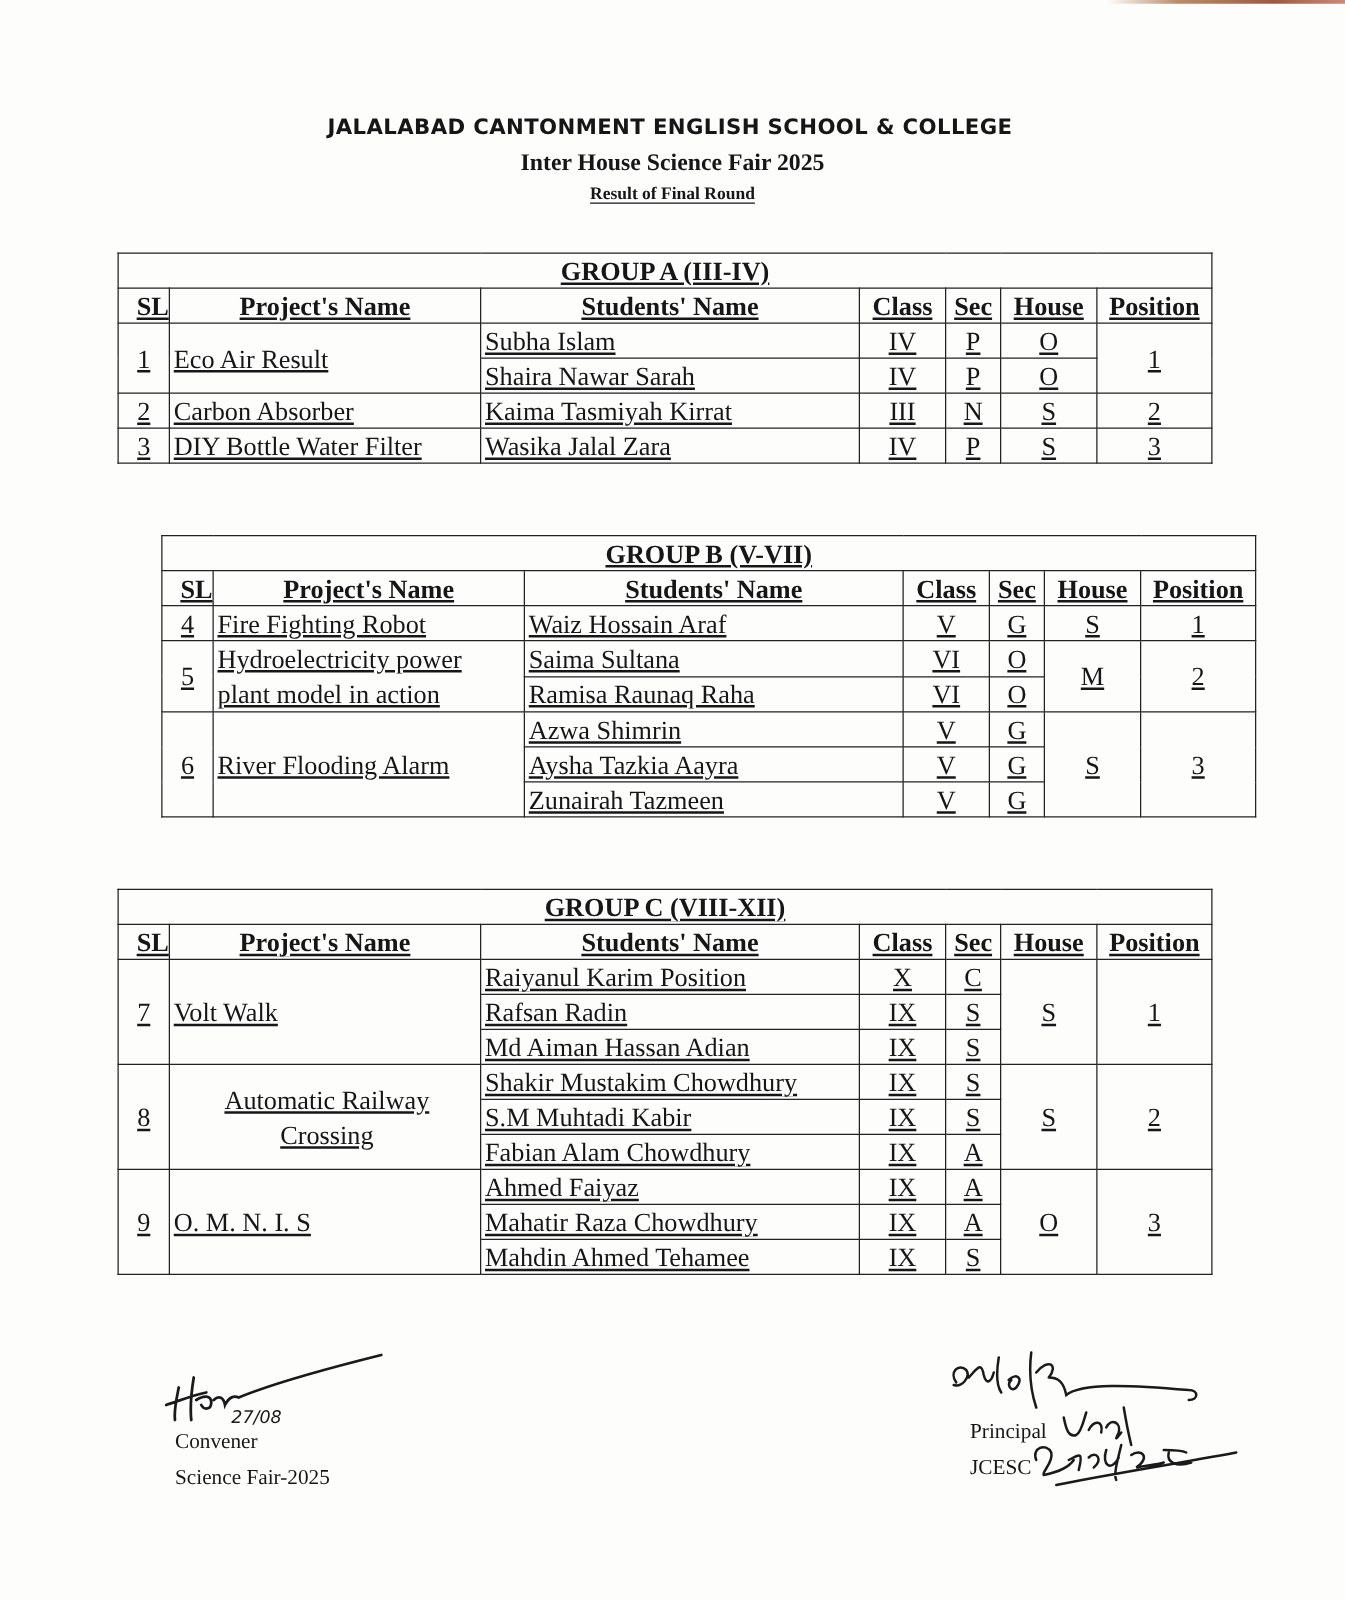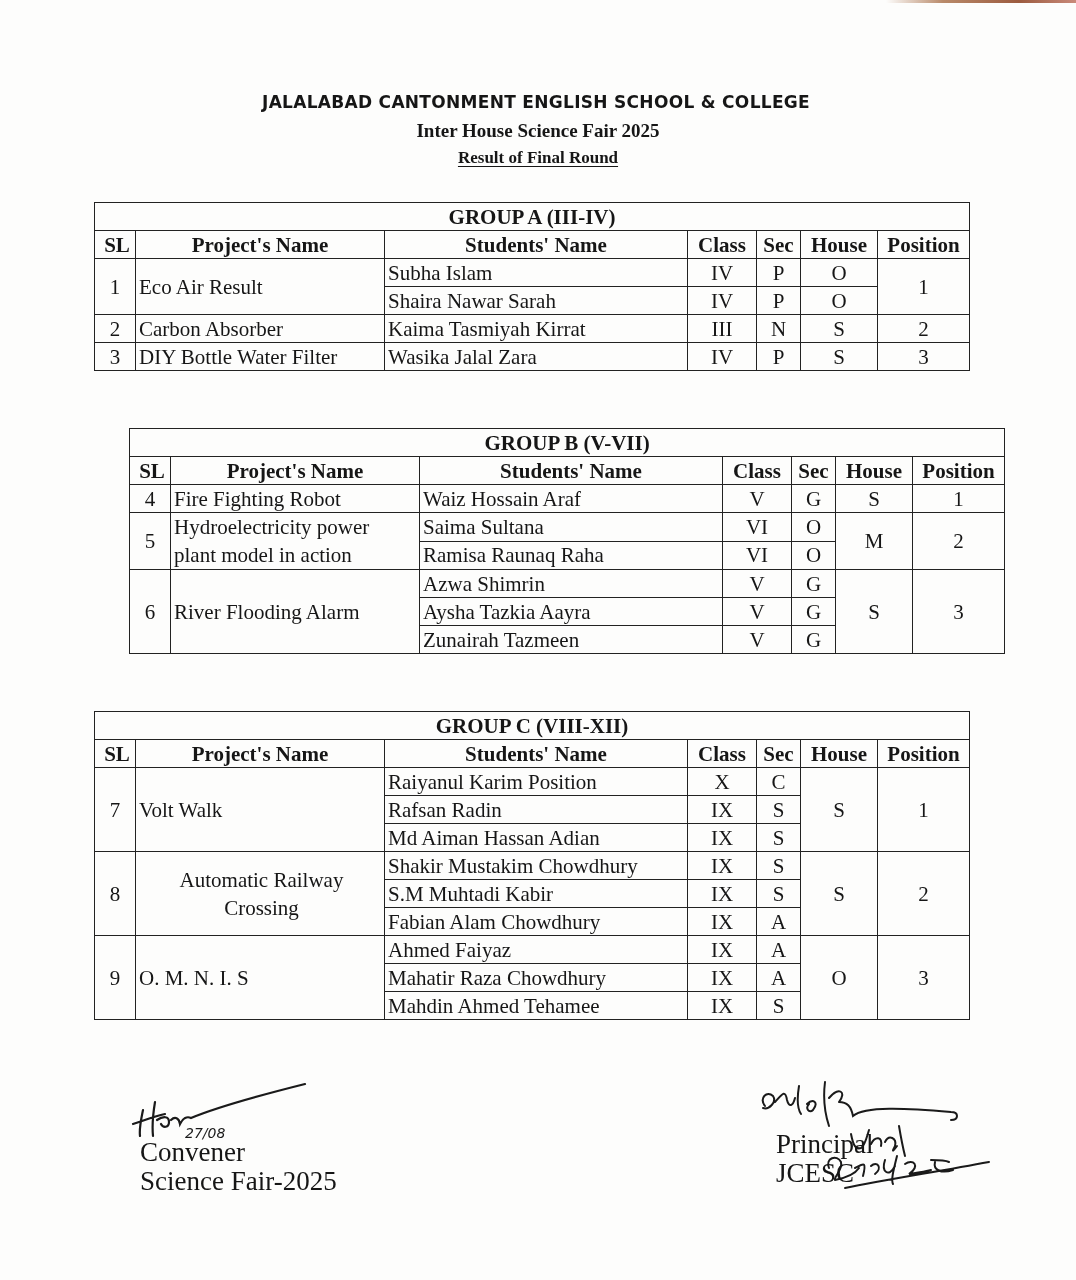--- a/index.html
+++ b/index.html
@@ -6,39 +6,39 @@
   body {
     width:1076px; height:1280px; background:#fdfdfc; position:relative; overflow:hidden;
     font-family:"Liberation Serif", "DejaVu Serif", serif; color:#161616;
   }
   .topline { position:absolute; right:0; top:0; width:190px; height:3px;
     background:linear-gradient(90deg, rgba(255,255,255,0), #b98a6a 30%, #9c5b3f 70%, #c98a7a); }
   .header { position:absolute; left:0; width:1076px; text-align:center; }
   .school { top:92px; font-family:"DejaVu Sans", sans-serif; font-weight:bold; font-size:17px;
     letter-spacing:0.3px; left:-2px; }
   .fair { top:120px; font-weight:bold; font-size:19px; }
-  .round { top:148px; font-weight:bold; font-size:17px; }
+  .round { top:148px; font-weight:bold; font-size:14px; }
   .round span { text-decoration:underline; text-underline-offset:3px; }
 
-  table.grp { position:absolute; left:94px; width:762px; border-collapse:collapse; table-layout:fixed; }
+  table.grp { position:absolute; left:94px; width:762px; border-collapse:collapse; table-layout:fixed;text-decoration:underline; }
   table.grp td, table.grp th { border:1.5px solid #222; padding:0; height:27px; font-size:21px; line-height:26px; }
   table.grp th { font-weight:bold; font-size:21px; }
   .gtitle { font-weight:bold; text-align:center; }
   .c { text-align:center; }
   .l { text-align:left; padding-left:3px !important; }
   .sl { width:41px; }
   .pn { width:249px; }
   .sn { width:303px; }
   .cl { width:69px; }
   .sc { width:44px; }
   .ho { width:77px; }
   .po { width:92px; }
-  th.hsl { text-align:center; padding-left:4px !important; }
-
-  .sig { position:absolute; font-size:27px; line-height:29px; }
+  th.hsl { text-align:right; padding-left:4px !important; }
+
+  .sig { position:absolute; font-size:17px; line-height:29px; }
   .sig-left { left:140px; top:1138px; }
   .sig-right { left:776px; top:1130px; }
   svg.ink { position:absolute; overflow:visible; }
 </style>
 </head>
 <body>
 
 <div class="topline"></div>
 
 <div class="header school">JALALABAD CANTONMENT ENGLISH SCHOOL &amp; COLLEGE</div>

